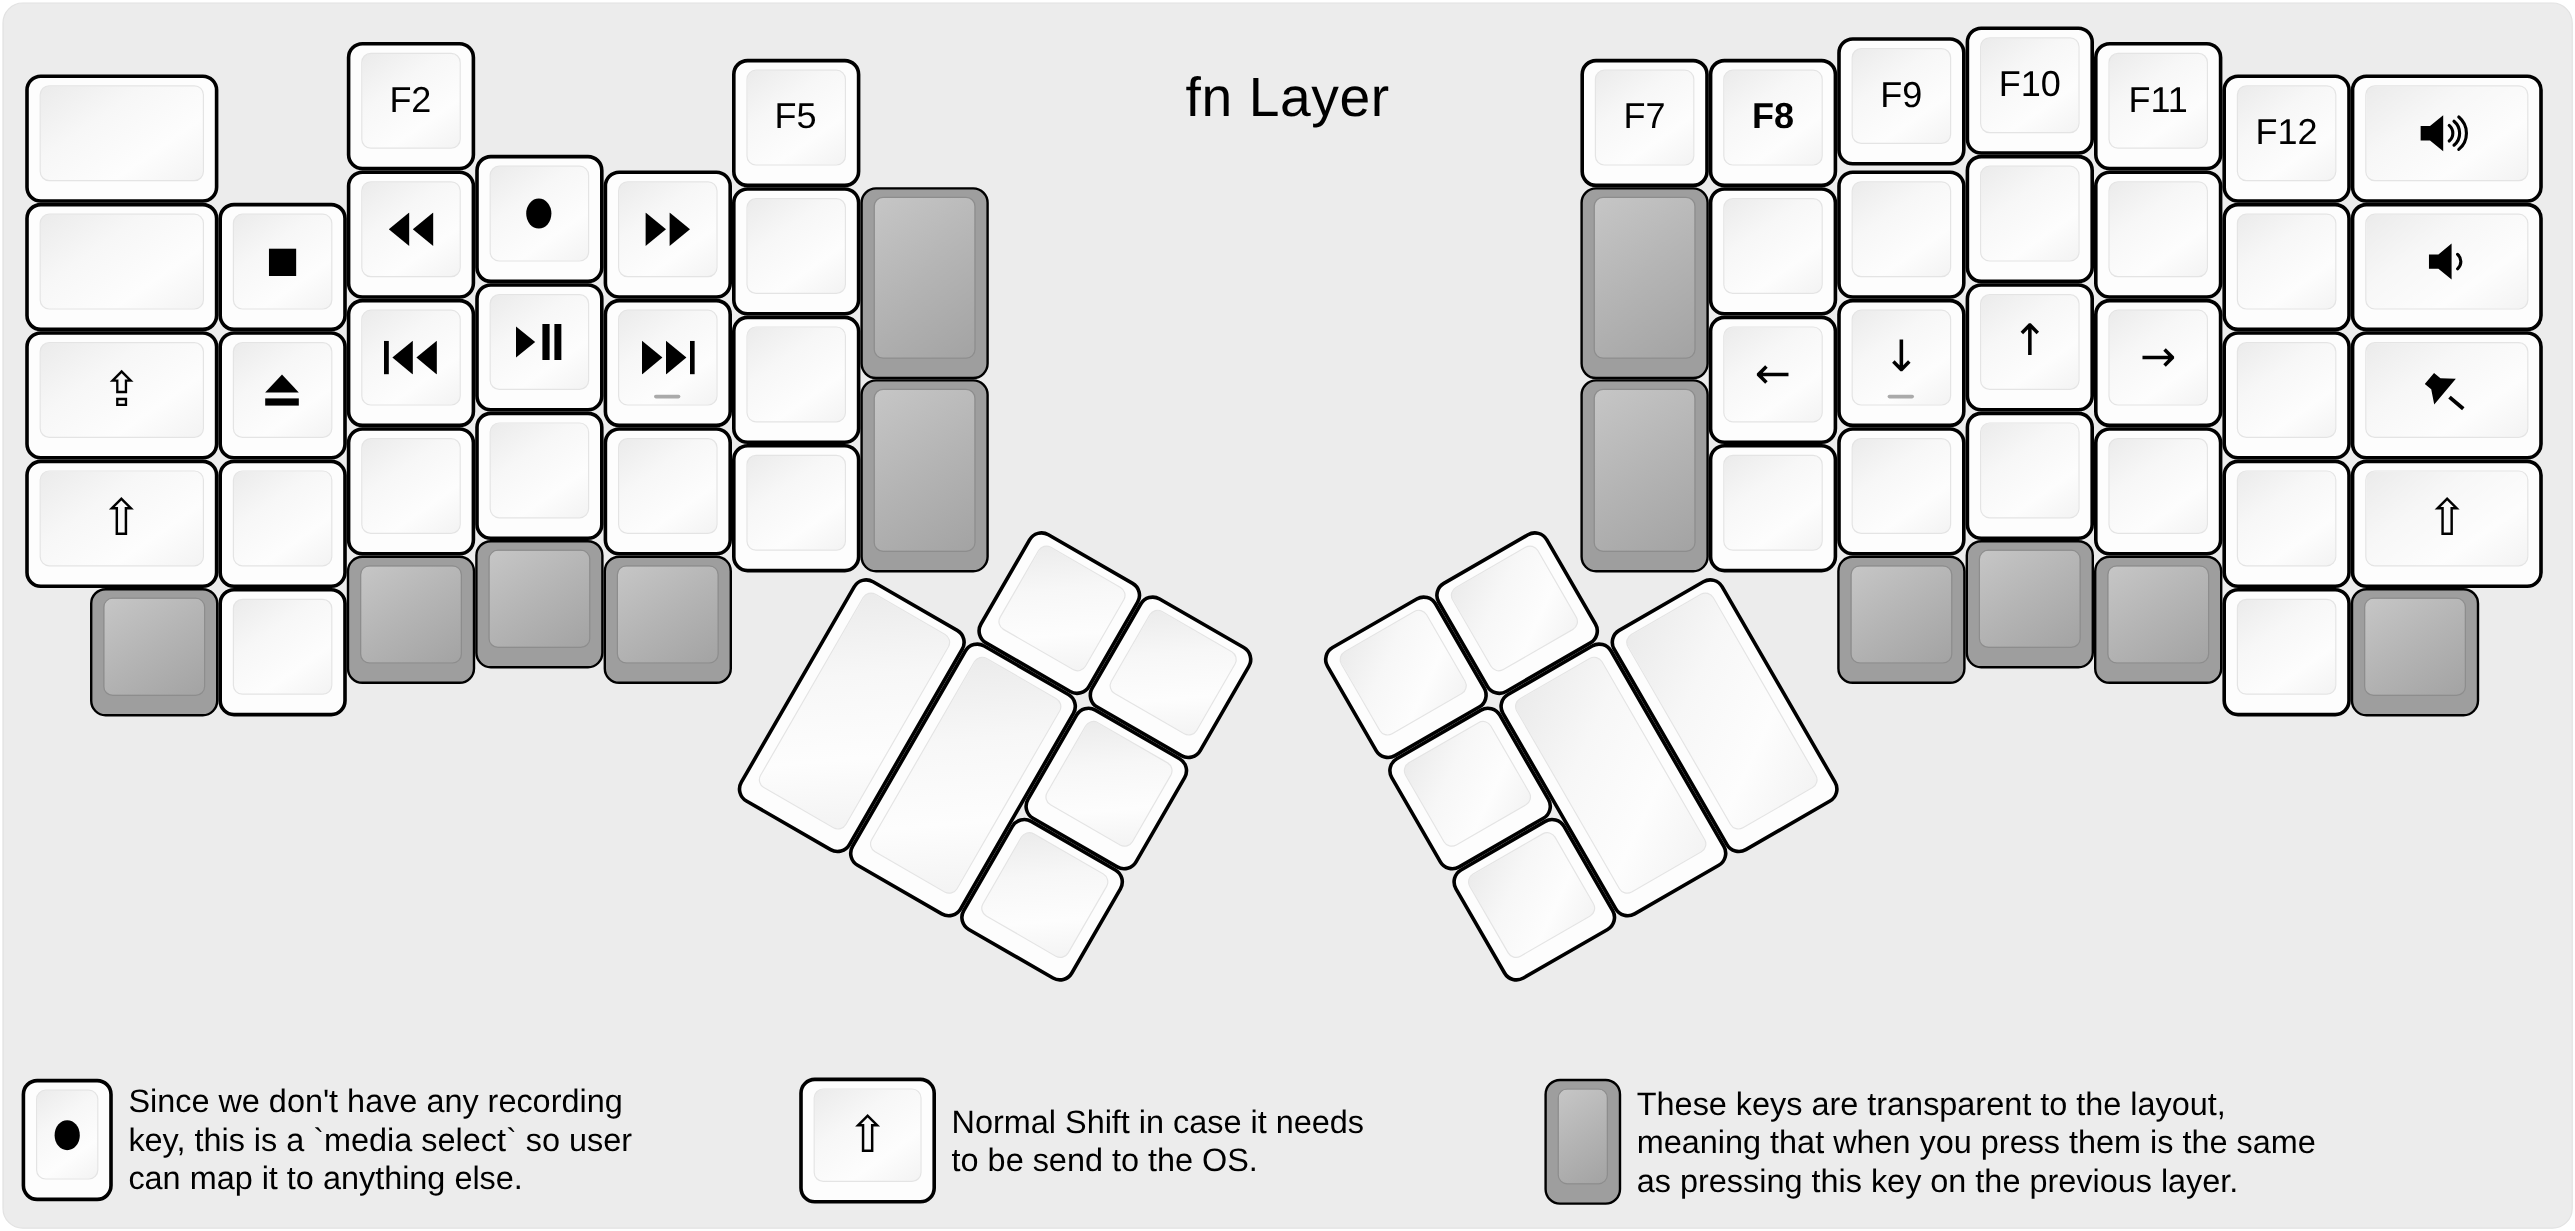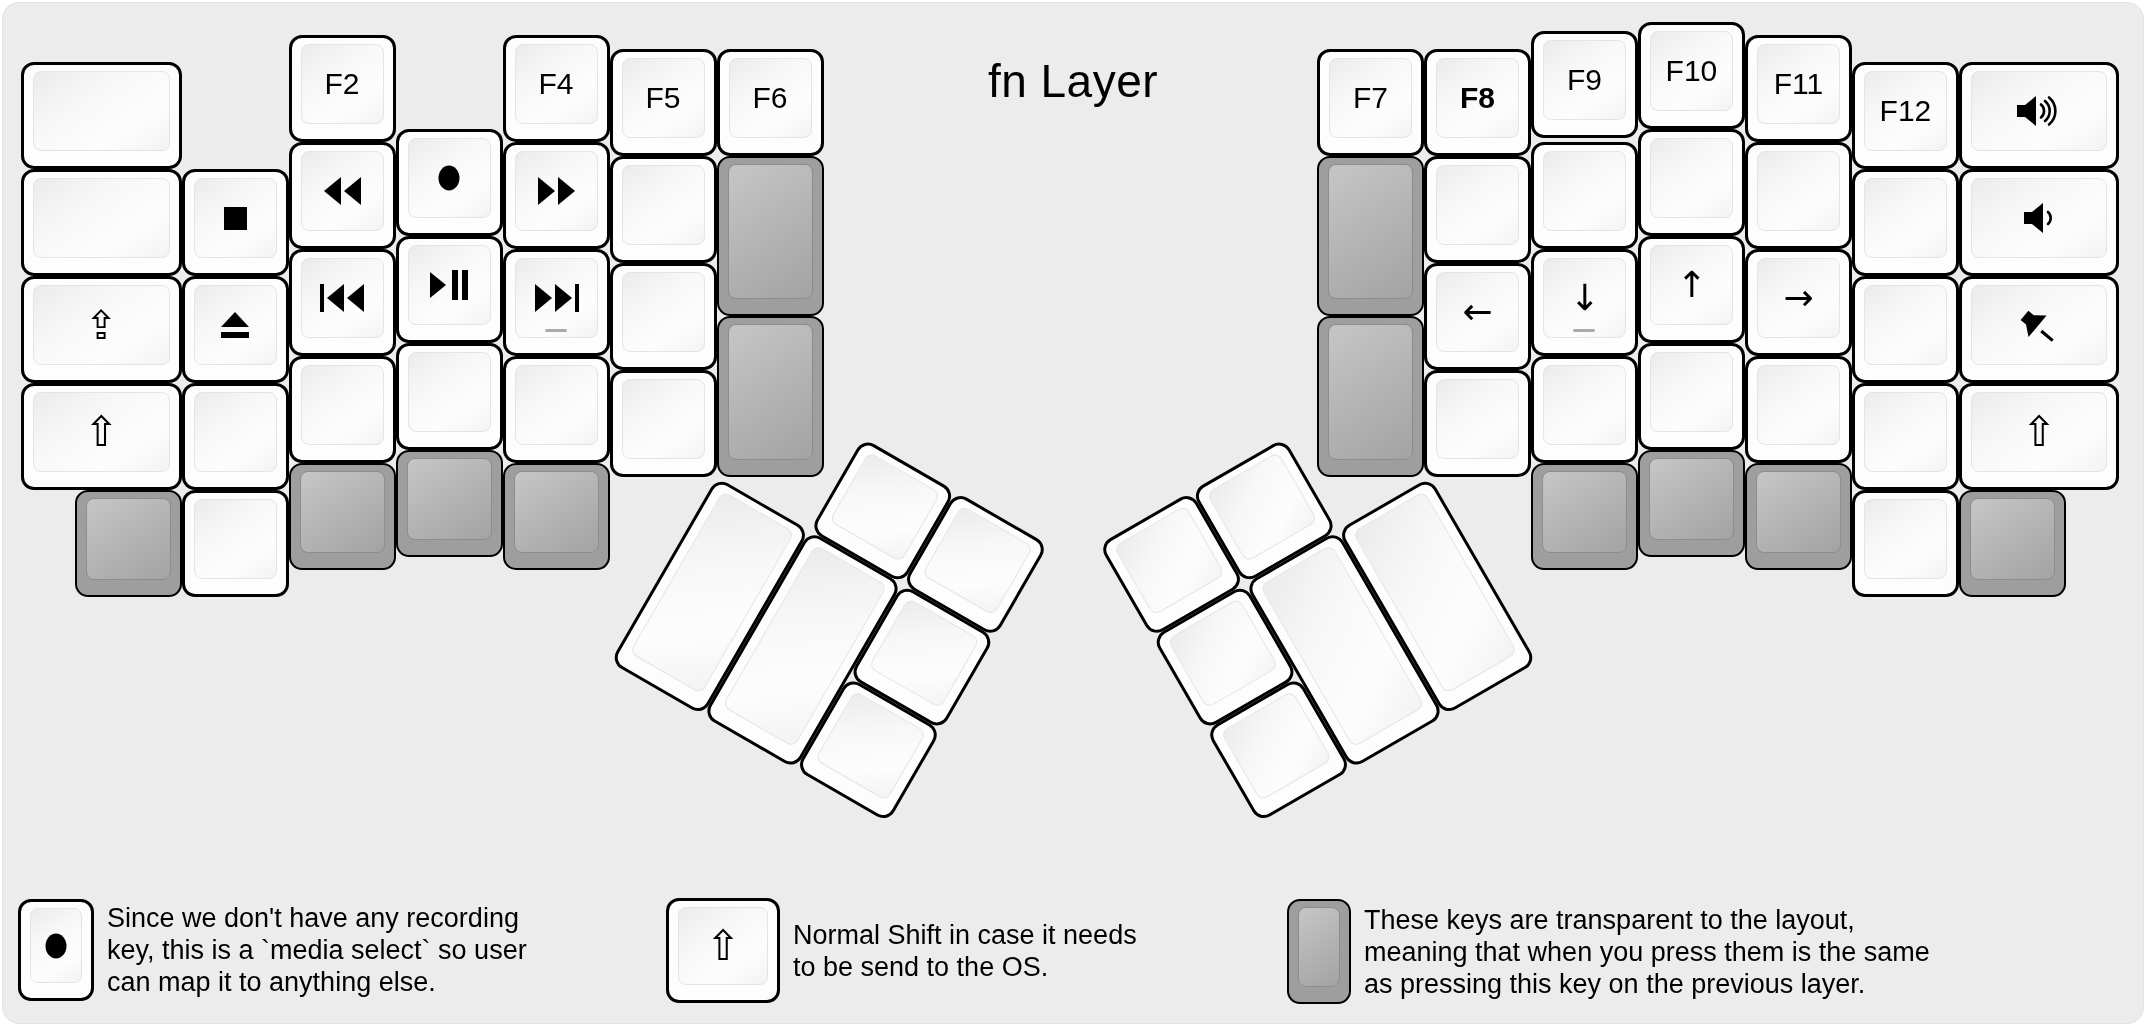--- a/index.html
+++ b/index.html
@@ -124,25 +124,20 @@
               <path d="M0 2 L16 15 L0 28 Z"></path>
               <rect x="22" y="0" width="6" height="30"></rect>
               <rect x="32" y="0" width="6" height="30"></rect>
             </svg>
           </span>
         </div>
       </div>
       <div class="key white" style="left: 395.5px; top: 343px; width: 107px; height: 107px;">
         <div class="cap"></div>
       </div>
-      <div class="key white" style="left: 502.5px; top: 35.375px; width: 107px; height: 107px;">
-        <div class="cap">
-          <span class="key-label">F4</span>
-        </div>
-      </div>
       <div class="key white" style="left: 502.5px; top: 142.375px; width: 107px; height: 107px;">
         <div class="cap">
           <span class="glyph">
             <svg xmlns="http://www.w3.org/2000/svg" width="38" height="28" viewBox="0 0 38 28">
               <path d="M1 0 L18 14 L1 28 Z"></path>
               <path d="M21 0 L38 14 L21 28 Z"></path>
             </svg>
           </span>
         </div>
       </div>
@@ -167,25 +162,20 @@
         </div>
       </div>
       <div class="key white" style="left: 609.5px; top: 155.75px; width: 107px; height: 107px;">
         <div class="cap"></div>
       </div>
       <div class="key white" style="left: 609.5px; top: 262.75px; width: 107px; height: 107px;">
         <div class="cap"></div>
       </div>
       <div class="key white" style="left: 609.5px; top: 369.75px; width: 107px; height: 107px;">
         <div class="cap"></div>
-      </div>
-      <div class="key white" style="left: 716.5px; top: 48.75px; width: 107px; height: 107px;">
-        <div class="cap">
-          <span class="key-label">F6</span>
-        </div>
       </div>
       <div class="key gray" style="left: 716.5px; top: 155.75px; width: 107px; height: 160.5px;">
         <div class="cap"></div>
       </div>
       <div class="key gray" style="left: 716.5px; top: 316.25px; width: 107px; height: 160.5px;">
         <div class="cap"></div>
       </div>
       <div class="key gray" style="left: 74.5px; top: 490.125px; width: 107px; height: 107px;">
         <div class="cap"></div>
       </div>

